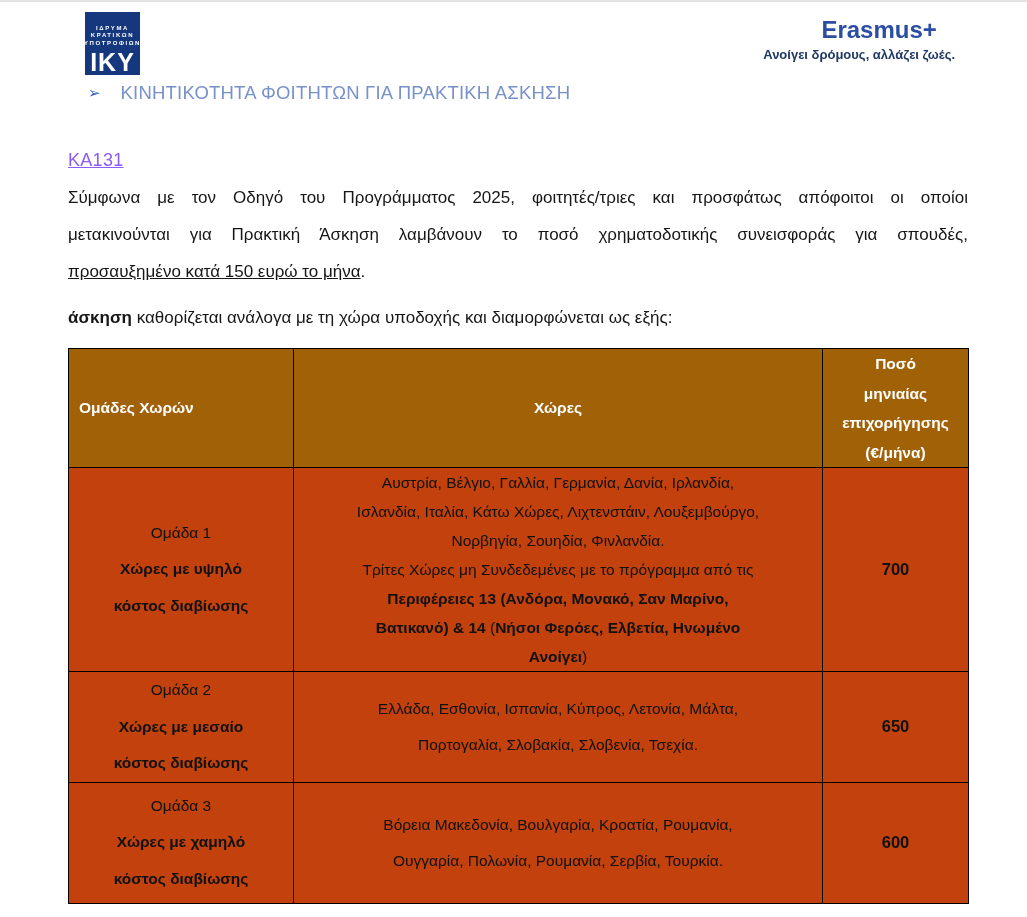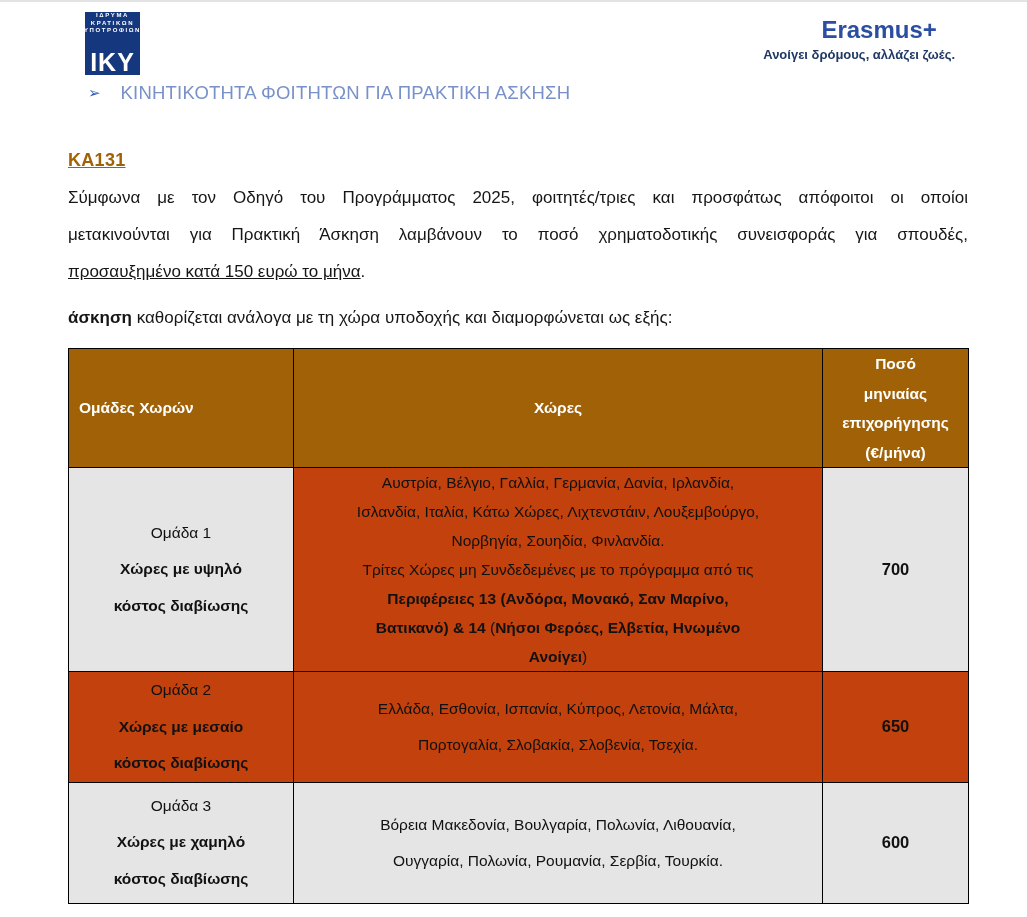--- a/index.html
+++ b/index.html
@@ -4,37 +4,37 @@
 <style>
   * { box-sizing: border-box; margin: 0; padding: 0; }
   html,body { background:#fff; }
   body { font-family: "Liberation Sans", sans-serif; }
   .page { position:relative; width:1027px; height:917px; background:#fff; overflow:hidden;
           border-top:2px solid #e3e3e3; }
 
   
   .logo-area { position:relative; height:80px; }
   .iky { position:absolute; left:85px; top:10px; width:55px; height:63px; background:#15377E;
-         color:#fff; display:flex; flex-direction:column; align-items:center; justify-content:space-between;
+         color:#fff; display:flex; flex-direction:column; align-items:center; justify-content:flex-end;
          }
   .iky-small div { font-size:6px; font-weight:700; letter-spacing:1.6px; line-height:7.5px;
                    text-align:center; white-space:nowrap; }
   .iky-big { font-size:25px; font-weight:800; letter-spacing:1px; line-height:26px; margin-top:2px; }
   .erasmus { position:absolute; right:72px; top:12px; text-align:center; }
   .erasmus-word { font-size:24px; line-height:32px; font-weight:700; color:#2B4EA2; padding-left:40px; }
   .erasmus-tag  { font-size:13px; line-height:15px; font-weight:700; color:#1F3864; margin-top:1px; }
 
   
   .heading-row { margin-left:88px; height:22px; display:flex; align-items:center; }
   .arrow { color:#2E5CB8; font-size:15px; margin-right:20px; }
   h1.page-title { font-size:18.5px; font-weight:400; color:#7891C8; letter-spacing:0.2px; }
 
   
   .content { margin-left:68px; width:900px; }
-  h2.ka131 { margin-top:46px; font-size:18px; font-weight:700; color:#a16207;
+  h2.ka131 { margin-top:46px; font-size:18px; font-weight:400; color:#8b5cf6;
              text-decoration:underline; letter-spacing:0.3px; }
   .para { margin-top:8px; font-size:17px; line-height:37px; color:#161616; }
   .para + .para { margin-top:9px; }
   .pline { text-align:justify; text-align-last:justify; }
   .pline.last { text-align-last:left; }
   span.b { font-weight:700; }
   span.u { text-decoration:underline; }
 
   
   table.grants { margin-top:12px; border-collapse:collapse; table-layout:fixed; width:900px;
@@ -47,21 +47,21 @@
   th.h2 { text-align:center; line-height:29.5px; }
   tbody tr.r0 { height:204px; }
   tbody tr.r1 { height:95px;  }
   tbody tr.r2 { height:121px; }
   td { text-align:center; }
   td.group  { line-height:36.5px; }
   .gdesc { font-weight:700; }
   td.countries { line-height:36px; }
   tr.r0 td.countries { line-height:29px; }
   td.amount { font-weight:700; font-size:16.5px; }
-  .bg-gray  { background:#e5e5e5; }
+  .bg-gray  { background:#c2410c; }
   .bg-white { background:#c2410c; }
 </style>
 </head>
 <body>
 
 <div class="page">
 
   <div class="logo-area">
     <div class="iky">
       <div class="iky-small">
@@ -142,21 +142,21 @@
             </td>
             <td class="amount bg-white">650</td>
           </tr>
           <tr class="r2">
             <td class="group bg-gray">
               <div class="gname">Ομάδα 3</div>
               <div class="gdesc">Χώρες με χαμηλό</div>
               <div class="gdesc">κόστος διαβίωσης</div>
             </td>
             <td class="countries bg-gray">
-              <div class="cline"><span>Βόρεια Μακεδονία, Βουλγαρία, Πολωνία, Λιθουανία,</span></div>
+              <div class="cline"><span>Βόρεια Μακεδονία, Βουλγαρία, Κροατία, Ρουμανία,</span></div>
               <div class="cline"><span>Ουγγαρία, Πολωνία, Ρουμανία, Σερβία, Τουρκία.</span></div>
             </td>
             <td class="amount bg-gray">600</td>
           </tr>
         </tbody>
     </table>
   </div>
 
 </div>
 

